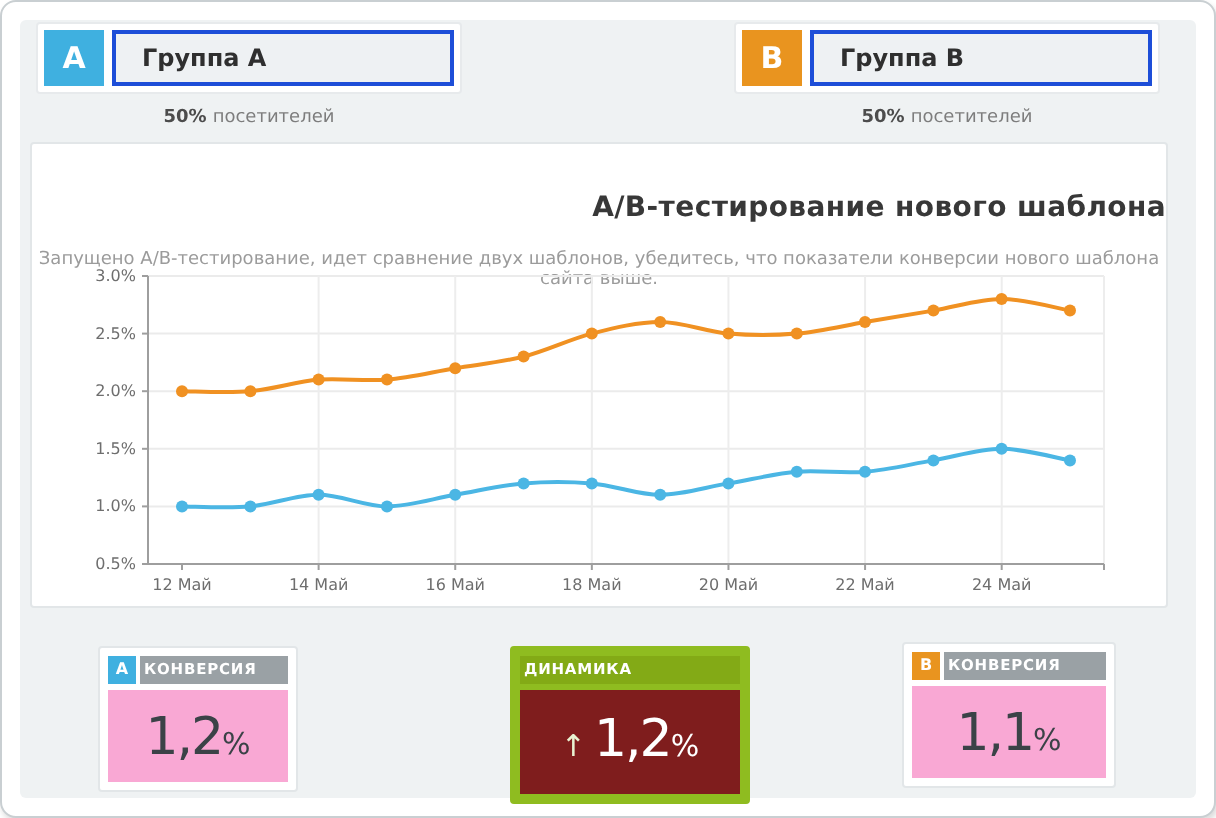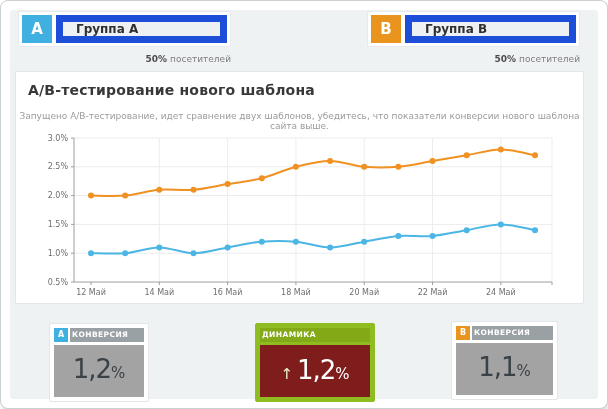--- a/index.html
+++ b/index.html
@@ -26,36 +26,36 @@
     background:#fff;border:1px solid #e7eaec;border-radius:2px;
     display:flex;align-items:stretch;padding:3px;height:36px;box-sizing:border-box;
   }
   .group-badge{
     width:30px;min-width:30px;color:#fff;font-weight:bold;font-size:15px;
     display:flex;align-items:center;justify-content:center;
   }
   .badge-a{background:#3fb0e0;}
   .badge-b{background:#e9941f;}
   .group-name{
-    flex:1;margin-left:4px;background:#eef1f3;border:7px solid #1d4ed8;
+    flex:1;margin-left:4px;background:#eef1f3;border:2px solid #1d4ed8;
     font-size:12px;font-weight:bold;color:#2f2f2f;
     display:flex;align-items:center;padding-left:13px;box-sizing:border-box;
   }
   .group-share{
-    text-align:right;font-size:9px;margin-top:7px;color:#7d7d7d;
+    text-align:center;font-size:9px;margin-top:7px;color:#7d7d7d;
   }
   .group-share .pct{font-weight:bold;color:#4c4c4c;margin-right:3px;}
   
   .chart-panel{
     position:absolute;left:5px;top:61px;width:569px;height:233px;
     background:#fff;border:1px solid #e2e6e8;border-radius:2px;box-sizing:border-box;
   }
   .chart-title{
-    margin-top:10px;text-align:left;
-    font-size:14px;font-weight:bold;color:#383838;letter-spacing:.2px;padding-left:12px;
+    margin-top:24px;text-align:right;
+    font-size:14px;font-weight:bold;color:#383838;letter-spacing:.2px;
   }
   .chart-subtitle{
     margin-top:13px;text-align:center;font-size:9px;color:#9b9b9b;
   }
   .chart-svg{position:absolute;left:8px;top:58px;}
   .chart-svg text{font-family:"DejaVu Sans","Liberation Sans",sans-serif;}
   
   .stat-card{
     position:absolute;top:313px;background:#fff;border:1px solid #e2e6e8;
     border-radius:2px;padding:4px;box-sizing:border-box;
@@ -63,22 +63,22 @@
   .stat-head{display:flex;height:14px;}
   .stat-badge{
     width:14px;min-width:14px;color:#fff;font-size:8px;font-weight:bold;
     text-align:center;line-height:14px;margin-right:2px;
   }
   .stat-label{
     flex:1;background:#9aa1a5;color:#fff;font-size:7.5px;font-weight:bold;
     line-height:14px;padding-left:2px;letter-spacing:.4px;
   }
   .stat-body{
-    margin-top:3px;background:#a3a3a3;text-align:center;
-    padding:9px 0 13px;color:#3b4247;
+    margin-top:3px;background:#f9a8d4;text-align:center;
+    padding:9px 0 7px;color:#3b4247;
   }
   .stat-value{font-size:26px;letter-spacing:-1px;}
   .stat-unit{font-size:15px;}
   .stat-a{left:39px;width:100px;}
   .stat-b{left:441px;top:311px;width:107px;}
   
   .stat-dyn{left:245px;width:120px;background:#8fbc20;border-color:#8fbc20;}
   .stat-dyn .stat-label{background:#83aa16;}
   .stat-dyn .stat-body{background:#7f1d1d;color:#fff;padding:10px 0 12px;}
   .dyn-arrow{font-size:15px;margin-right:4px;color:#e9f3d2;}

